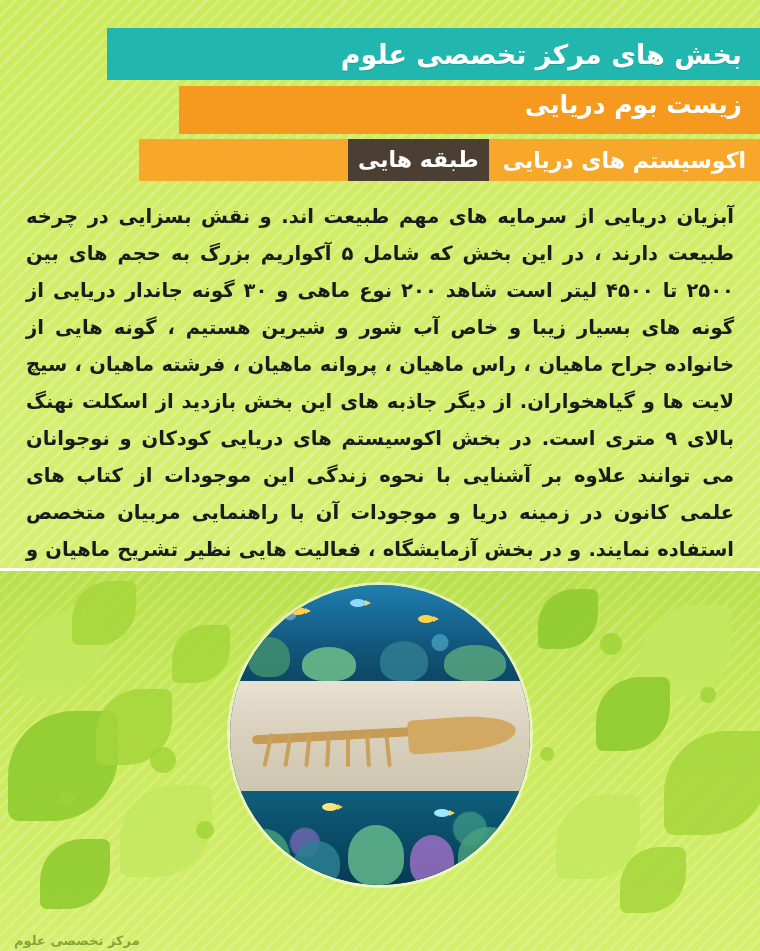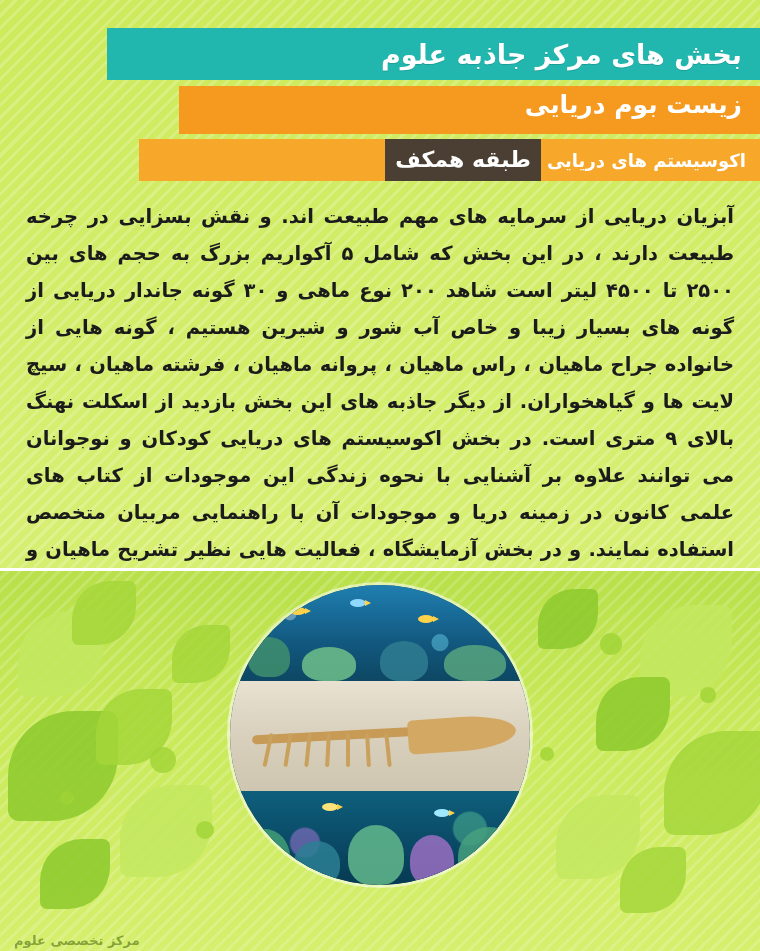--- a/index.html
+++ b/index.html
@@ -78,23 +78,23 @@
   .bar-orange2 {
     top: 139px;
     right: 0;
     left: 139px;
     height: 42px;
     background: #f7a72a;
     padding: 0 14px 0 0;
   }
   .bar-orange2 .bar-text {
     color: #ffffff;
-    font-size: 18px;
-    font-weight: bold;
-    padding-left: 6px;
+    font-size: 22px;
+    font-weight: bold;
+    padding-left: 14px;
   }
   .floor-chip {
     background: #4a3f32;
     color: #ffffff;
     font-size: 22px;
     font-weight: bold;
     height: 42px;
     line-height: 42px;
     padding: 0 10px;
     display: inline-block;
@@ -278,30 +278,30 @@
   }
 </style>
 </head>
 <body>
 
 <div class="page">
 
   <div class="header-zone">
 
     <div class="title-bar bar-teal">
-      <span class="bar-text">بخش های مرکز جاذبه علوم</span>
+      <span class="bar-text">بخش های مرکز تخصصی علوم</span>
     </div>
 
     <div class="title-bar bar-orange">
       <span class="bar-text">زیست بوم دریایی</span>
     </div>
 
     <div class="title-bar bar-orange2">
       <span class="bar-text">اکوسیستم های دریایی</span>
-      <span class="floor-chip">طبقه همکف</span>
+      <span class="floor-chip">طبقه هایی</span>
     </div>
 
   </div>
 
   <div class="article">
     <p>آبزیان دریایی از سرمایه های مهم طبیعت اند. و نقش بسزایی در چرخه طبیعت دارند ، در این بخش که شامل ۵ آکواریم بزرگ به حجم های بین ۲۵۰۰ تا ۴۵۰۰ لیتر است شاهد ۲۰۰ نوع ماهی و ۳۰ گونه جاندار دریایی از گونه های بسیار زیبا و خاص آب شور و شیرین هستیم ، گونه هایی از خانواده جراح ماهیان ، راس ماهیان ، پروانه ماهیان ، فرشته ماهیان ، سیچ لایت ها و گیاهخواران. از دیگر جاذبه های این بخش بازدید از اسکلت نهنگ بالای ۹ متری است. در بخش اکوسیستم های دریایی کودکان و نوجوانان می توانند علاوه بر آشنایی با نحوه زندگی این موجودات از کتاب های علمی کانون در زمینه دریا و موجودات آن با راهنمایی مربیان متخصص استفاده نمایند. و در بخش آزمایشگاه ، فعالیت هایی نظیر تشریح ماهیان و ... را انجام دهند.</p>
   </div>
 
   <div class="lower">
 

